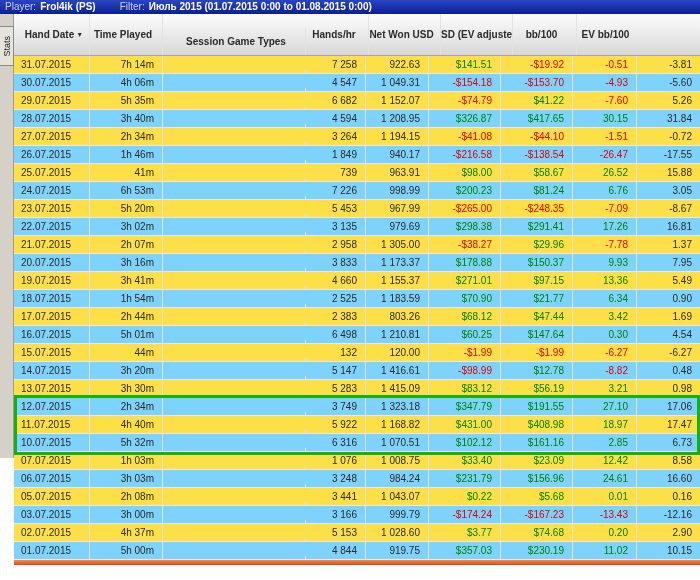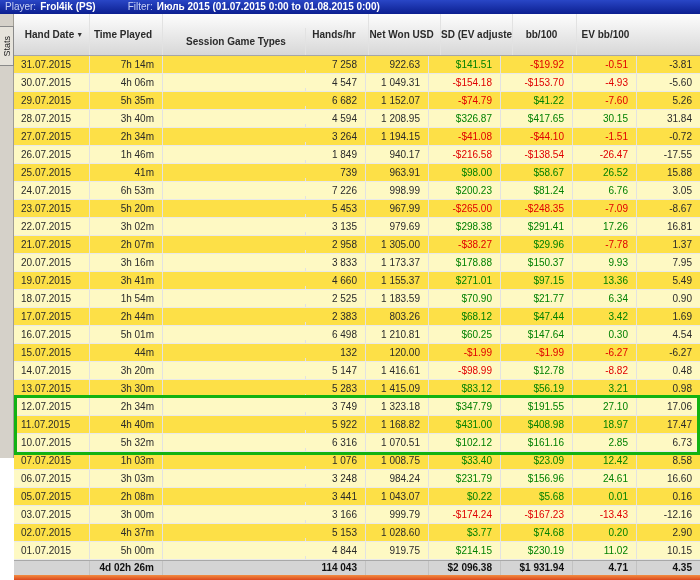--- a/index.html
+++ b/index.html
@@ -10,21 +10,21 @@
     -webkit-font-smoothing:antialiased;
   }
   .titlebar {
     height:14px; box-sizing:border-box;
     background:linear-gradient(#2946c6,#0c1f90);
     color:#fff; font-size:10px; line-height:14px;
     padding-left:5px; display:flex; gap:4px; white-space:nowrap;align-items:flex-end;
   }
   .tb-label { color:#c9d2f5; }
   .tb-value { color:#ffffff; font-weight:bold; }
-  .tb-gap { margin-left:28px; }
+  .tb-gap { margin-left:20px; }
 
   .content { display:flex; height:444px; }
 
   .side-strip {
     width:14px; background:#d5d1c9; box-sizing:border-box;
     border-right:1px solid #a09d95; position:relative; flex:none;
   }
   .side-tab {
     position:absolute; top:12px; left:0; width:14px; height:40px;
     background:#e6e3db; border:1px solid #8a8a8a; border-left:none;
@@ -43,21 +43,21 @@
   .hcell {
     display:flex; align-items:center; justify-content:center; text-align:center;
     font-size:10px; font-weight:bold; color:#1a1a1a; line-height:11px;
     border-right:1px solid #bdbdbd; box-sizing:border-box; padding:0 2px;
     cursor:pointer; user-select:none;
   }
   .sort-ic { font-size:7px; color:#333; margin-left:2px; }
 
   .trow {
     display:flex; height:18px; box-sizing:border-box;
-    background:#fef9c3; border-bottom:1px solid #e9e9e9; cursor:default;
+    background:#7dd3fc; border-bottom:1px solid #e9e9e9; cursor:default;
   }
   .trow.alt { background:#fde047; }
   .trow.sel { background:#fde047; }
 
   .cell {
     font-size:10px; line-height:17px; color:#2a2a2a;
     border-right:1px solid #e2e2e2; box-sizing:border-box;
     white-space:nowrap; overflow:hidden; flex:none;
   }
   .c0 { width:76px;  padding-left:7px; }
@@ -420,36 +420,25 @@
           <div class="cell c6 pos">$74.68</div>
           <div class="cell c7 pos">0.20</div>
           <div class="cell c8">2.90</div>
         </div>
         <div class="trow">
           <div class="cell c0">01.07.2015</div>
           <div class="cell c1">5h 00m</div>
           <div class="cell c2">$0.10/$0.25 NL Fast,$0.01/$0.02...</div>
           <div class="cell c3">4 844</div>
           <div class="cell c4">919.75</div>
-          <div class="cell c5 pos">$214.15</div>
+          <div class="cell c5 pos">$357.03</div>
           <div class="cell c6 pos">$230.19</div>
           <div class="cell c7 pos">11.02</div>
           <div class="cell c8">10.15</div>
         </div>
       </div>
 
-    <div class="summary">
-      <div class="cell c0"></div>
-      <div class="cell c1">4d 02h 26m</div>
-      <div class="cell c2"></div>
-      <div class="cell c3">114 043</div>
-      <div class="cell c4"></div>
-      <div class="cell c5">$2 096.38</div>
-      <div class="cell c6">$1 931.94</div>
-      <div class="cell c7">4.71</div>
-      <div class="cell c8">4.35</div>
-    </div>
 
     <div class="bottombar"></div>
 
     <div class="highlight-box"></div>
   </div>
 </div>
 
 </body></html>

